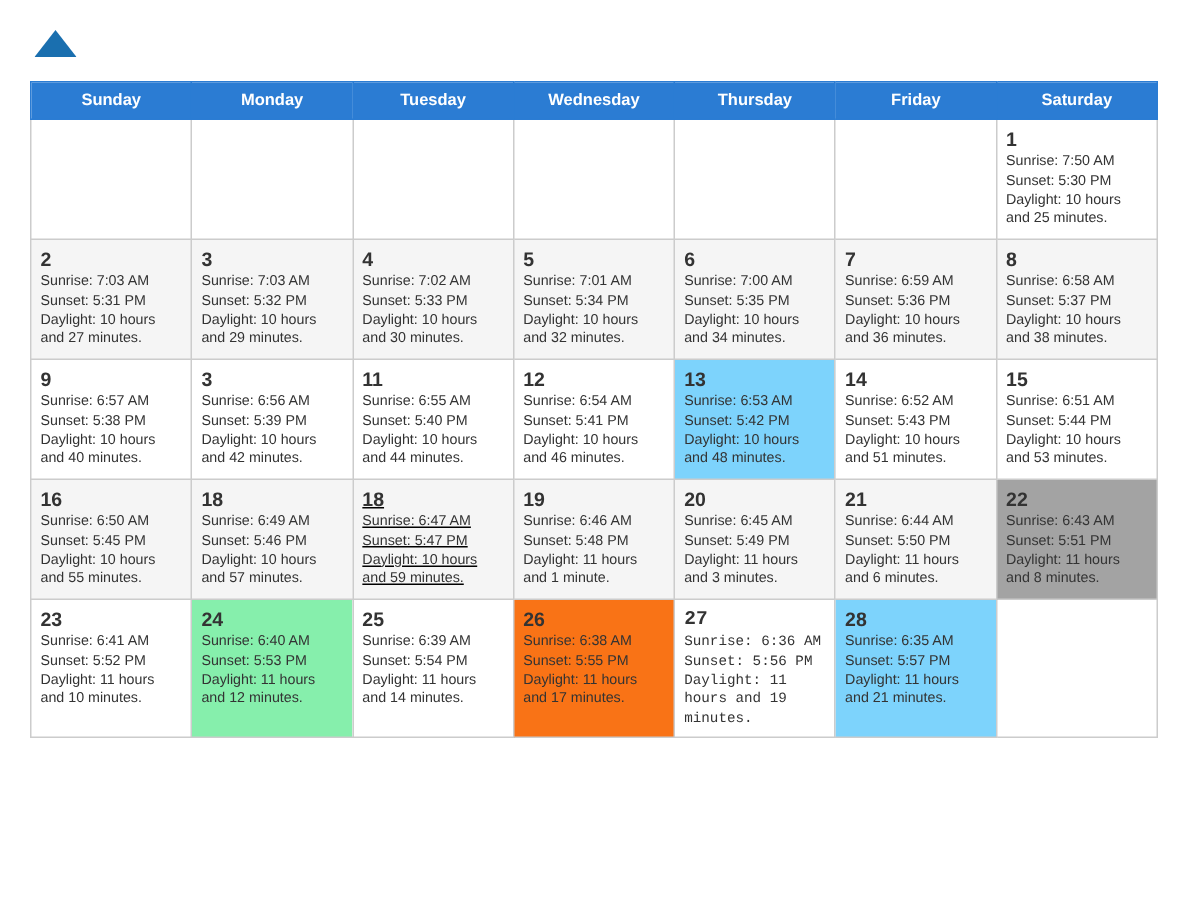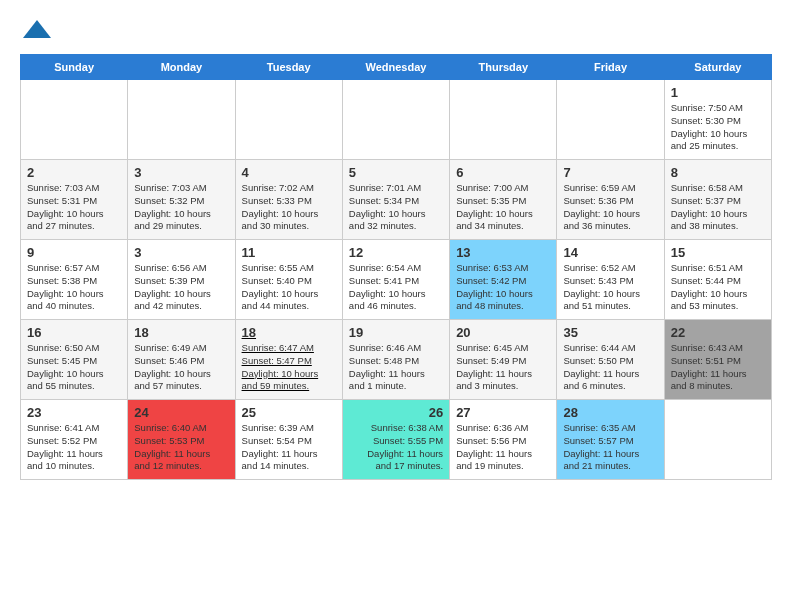--- a/index.html
+++ b/index.html
@@ -256,58 +256,58 @@
 Sunset: 5:48 PM
 Daylight: 11 hours and 1 minute.</div>
         </td>
         <td style="background: rgb(245, 245, 245);">
           <span class="day-number">20</span>
           <div class="day-info" style="white-space: pre-line;">Sunrise: 6:45 AM
 Sunset: 5:49 PM
 Daylight: 11 hours and 3 minutes.</div>
         </td>
         <td style="background: rgb(245, 245, 245);">
-          <span class="day-number">35</span>
+          <span class="day-number">21</span>
           <div class="day-info" style="white-space: pre-line;">Sunrise: 6:44 AM
 Sunset: 5:50 PM
 Daylight: 11 hours and 6 minutes.</div>
         </td>
         <td style="background: #a3a3a3;">
           <span class="day-number">22</span>
           <div class="day-info" style="white-space: pre-line;">Sunrise: 6:43 AM
 Sunset: 5:51 PM
 Daylight: 11 hours and 8 minutes.</div>
         </td>
       </tr>
       <tr>
         <td style="background: rgb(255, 255, 255);">
           <span class="day-number">23</span>
           <div class="day-info" style="white-space: pre-line;">Sunrise: 6:41 AM
 Sunset: 5:52 PM
 Daylight: 11 hours and 10 minutes.</div>
         </td>
-        <td style="background: #ef4444; margin-left: 40px;">
+        <td style="background: #86efac; margin-left: 40px;">
           <span class="day-number">24</span>
           <div class="day-info" style="white-space: pre-line;">Sunrise: 6:40 AM
 Sunset: 5:53 PM
 Daylight: 11 hours and 12 minutes.</div>
         </td>
         <td style="background: rgb(255, 255, 255);">
           <span class="day-number">25</span>
           <div class="day-info" style="white-space: pre-line;">Sunrise: 6:39 AM
 Sunset: 5:54 PM
 Daylight: 11 hours and 14 minutes.</div>
         </td>
-        <td style="background: #5eead4; text-align: right;">
+        <td style="background: #f97316;">
           <span class="day-number">26</span>
           <div class="day-info" style="white-space: pre-line;">Sunrise: 6:38 AM
 Sunset: 5:55 PM
 Daylight: 11 hours and 17 minutes.</div>
         </td>
-        <td style="background: rgb(255, 255, 255);">
+        <td style="background: rgb(255, 255, 255); font-family: Liberation Mono, monospace;">
           <span class="day-number">27</span>
           <div class="day-info" style="white-space: pre-line;">Sunrise: 6:36 AM
 Sunset: 5:56 PM
 Daylight: 11 hours and 19 minutes.</div>
         </td>
         <td style="background: #7dd3fc;">
           <span class="day-number">28</span>
           <div class="day-info" style="white-space: pre-line;">Sunrise: 6:35 AM
 Sunset: 5:57 PM
 Daylight: 11 hours and 21 minutes.</div>

